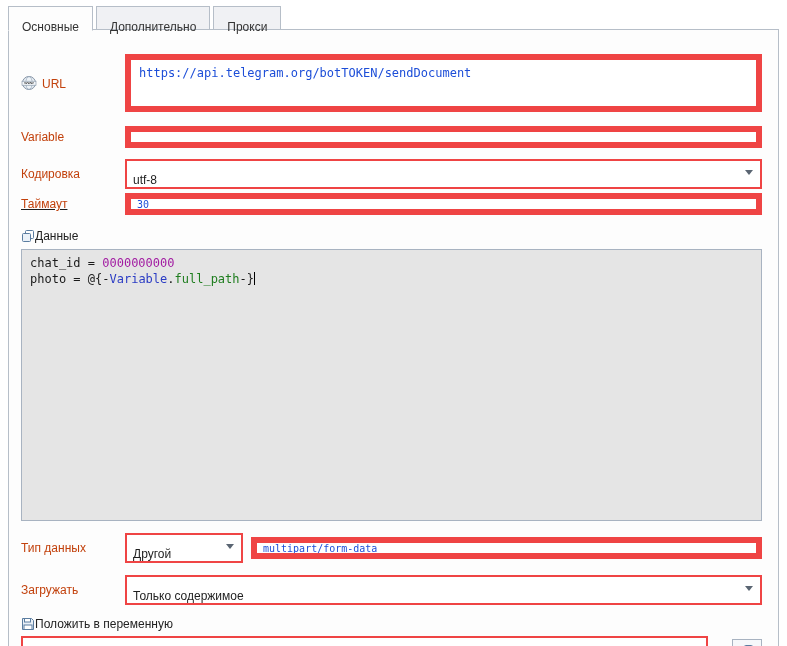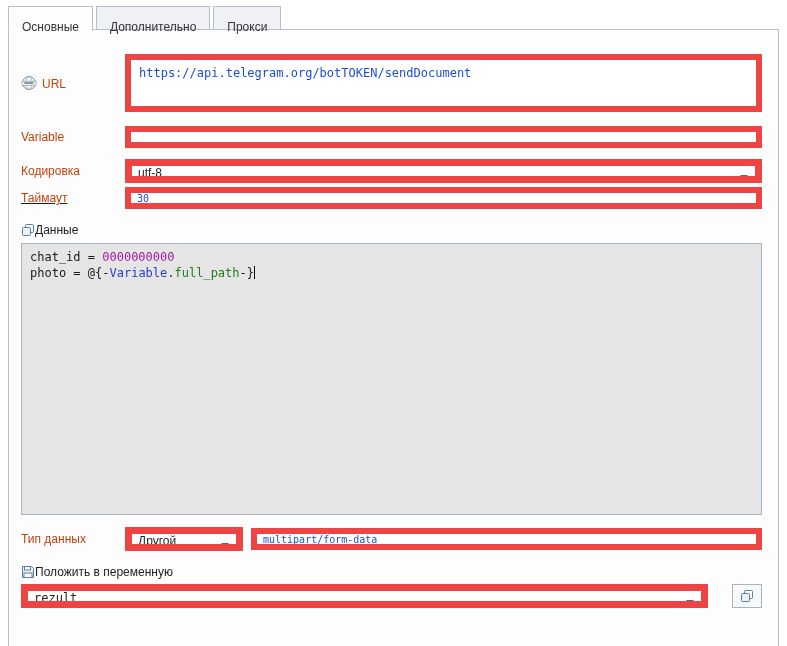--- a/index.html
+++ b/index.html
@@ -57,23 +57,23 @@
 
   .url-row { margin-bottom:14px; }
   .url-textarea { width:100%; height:58px; padding:6px 8px; font-size:12px; line-height:15px; white-space:pre; overflow:hidden; }
 
   .referer-row { margin-bottom:11px; }
   .encoding-row { margin-bottom:4px; }
   .timeout-row  { margin-bottom:12px;text-decoration:underline; }
 
   
   .combo {
-    position:relative; height:24px;
-    border:7px solid #ef4444; background:#fff;
-    display:flex; align-items:flex-start;
+    position:relative; height:30px;
+    border:2px solid #ef4444; background:#fff;
+    display:flex; align-items:flex-end;
     padding:0 20px 0 6px;
     cursor:default;
     white-space:nowrap; overflow:hidden;
   }
   .combo-arrow {
     position:absolute; right:7px; top:9px;
     width:0; height:0;
     border-left:4px solid transparent;
     border-right:4px solid transparent;
     border-top:5px solid #5a6572;
@@ -175,20 +175,29 @@
     <div class="label-col">
         <span>Тип данных</span>
       </div>
     <div class="combo datatype-combo">
       <span>Другой</span>
       <span class="combo-arrow"></span>
     </div>
     <div class="grow"><input type="text" class="mono" value="multipart/form-data" style=""></div>
   </div>
 
+  <div class="row load-row">
+    <div class="label-col">
+        <span>Загружать</span>
+      </div>
+    <div class="combo grow">
+      <span>Только содержимое</span>
+      <span class="combo-arrow"></span>
+    </div>
+  </div>
 
   <div class="section-label putvar-label">
     <span>
       <svg width="14" height="14" viewBox="0 0 14 14">
         <path d="M1.5 1.5 h9 l2 2 v9 h-11 z" fill="#eaf1f8" stroke="#5b7da0"></path>
         <rect x="3.5" y="1.5" width="6" height="3.5" fill="#ffffff" stroke="#5b7da0"></rect>
         <rect x="3" y="8" width="8" height="4.5" fill="#ffffff" stroke="#5b7da0"></rect>
       </svg>
     </span>
     <span>Положить в переменную</span>

